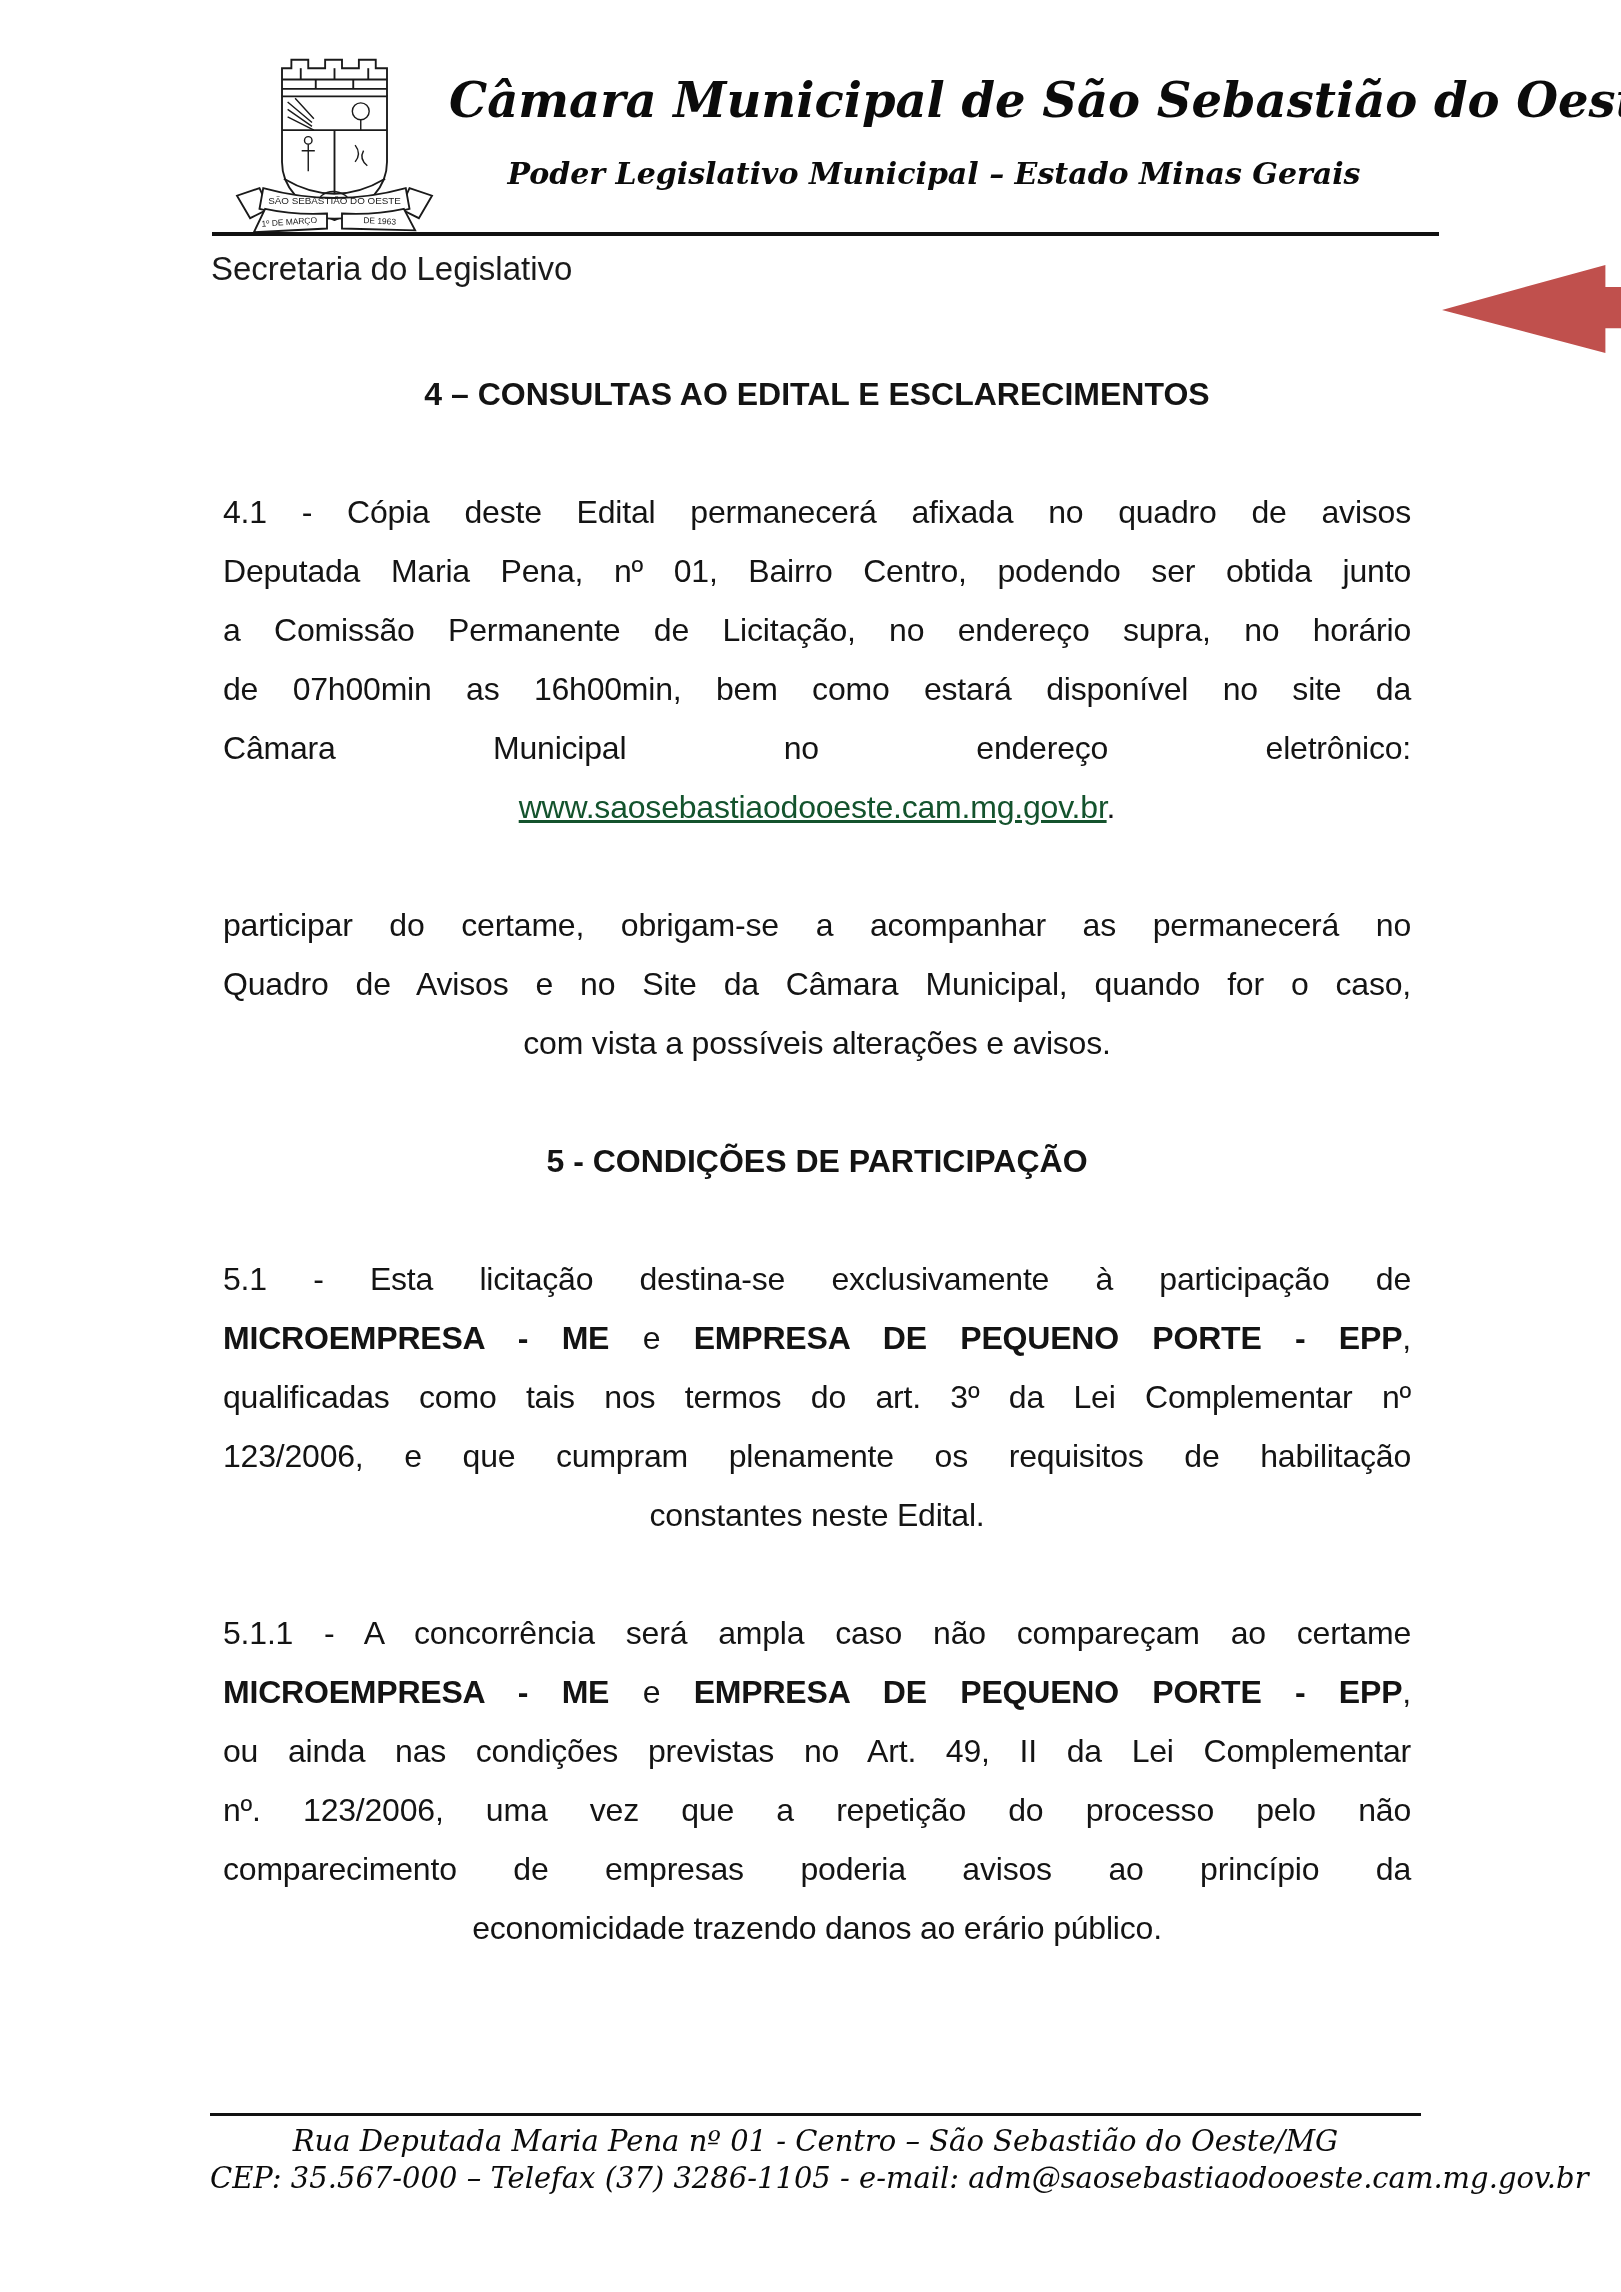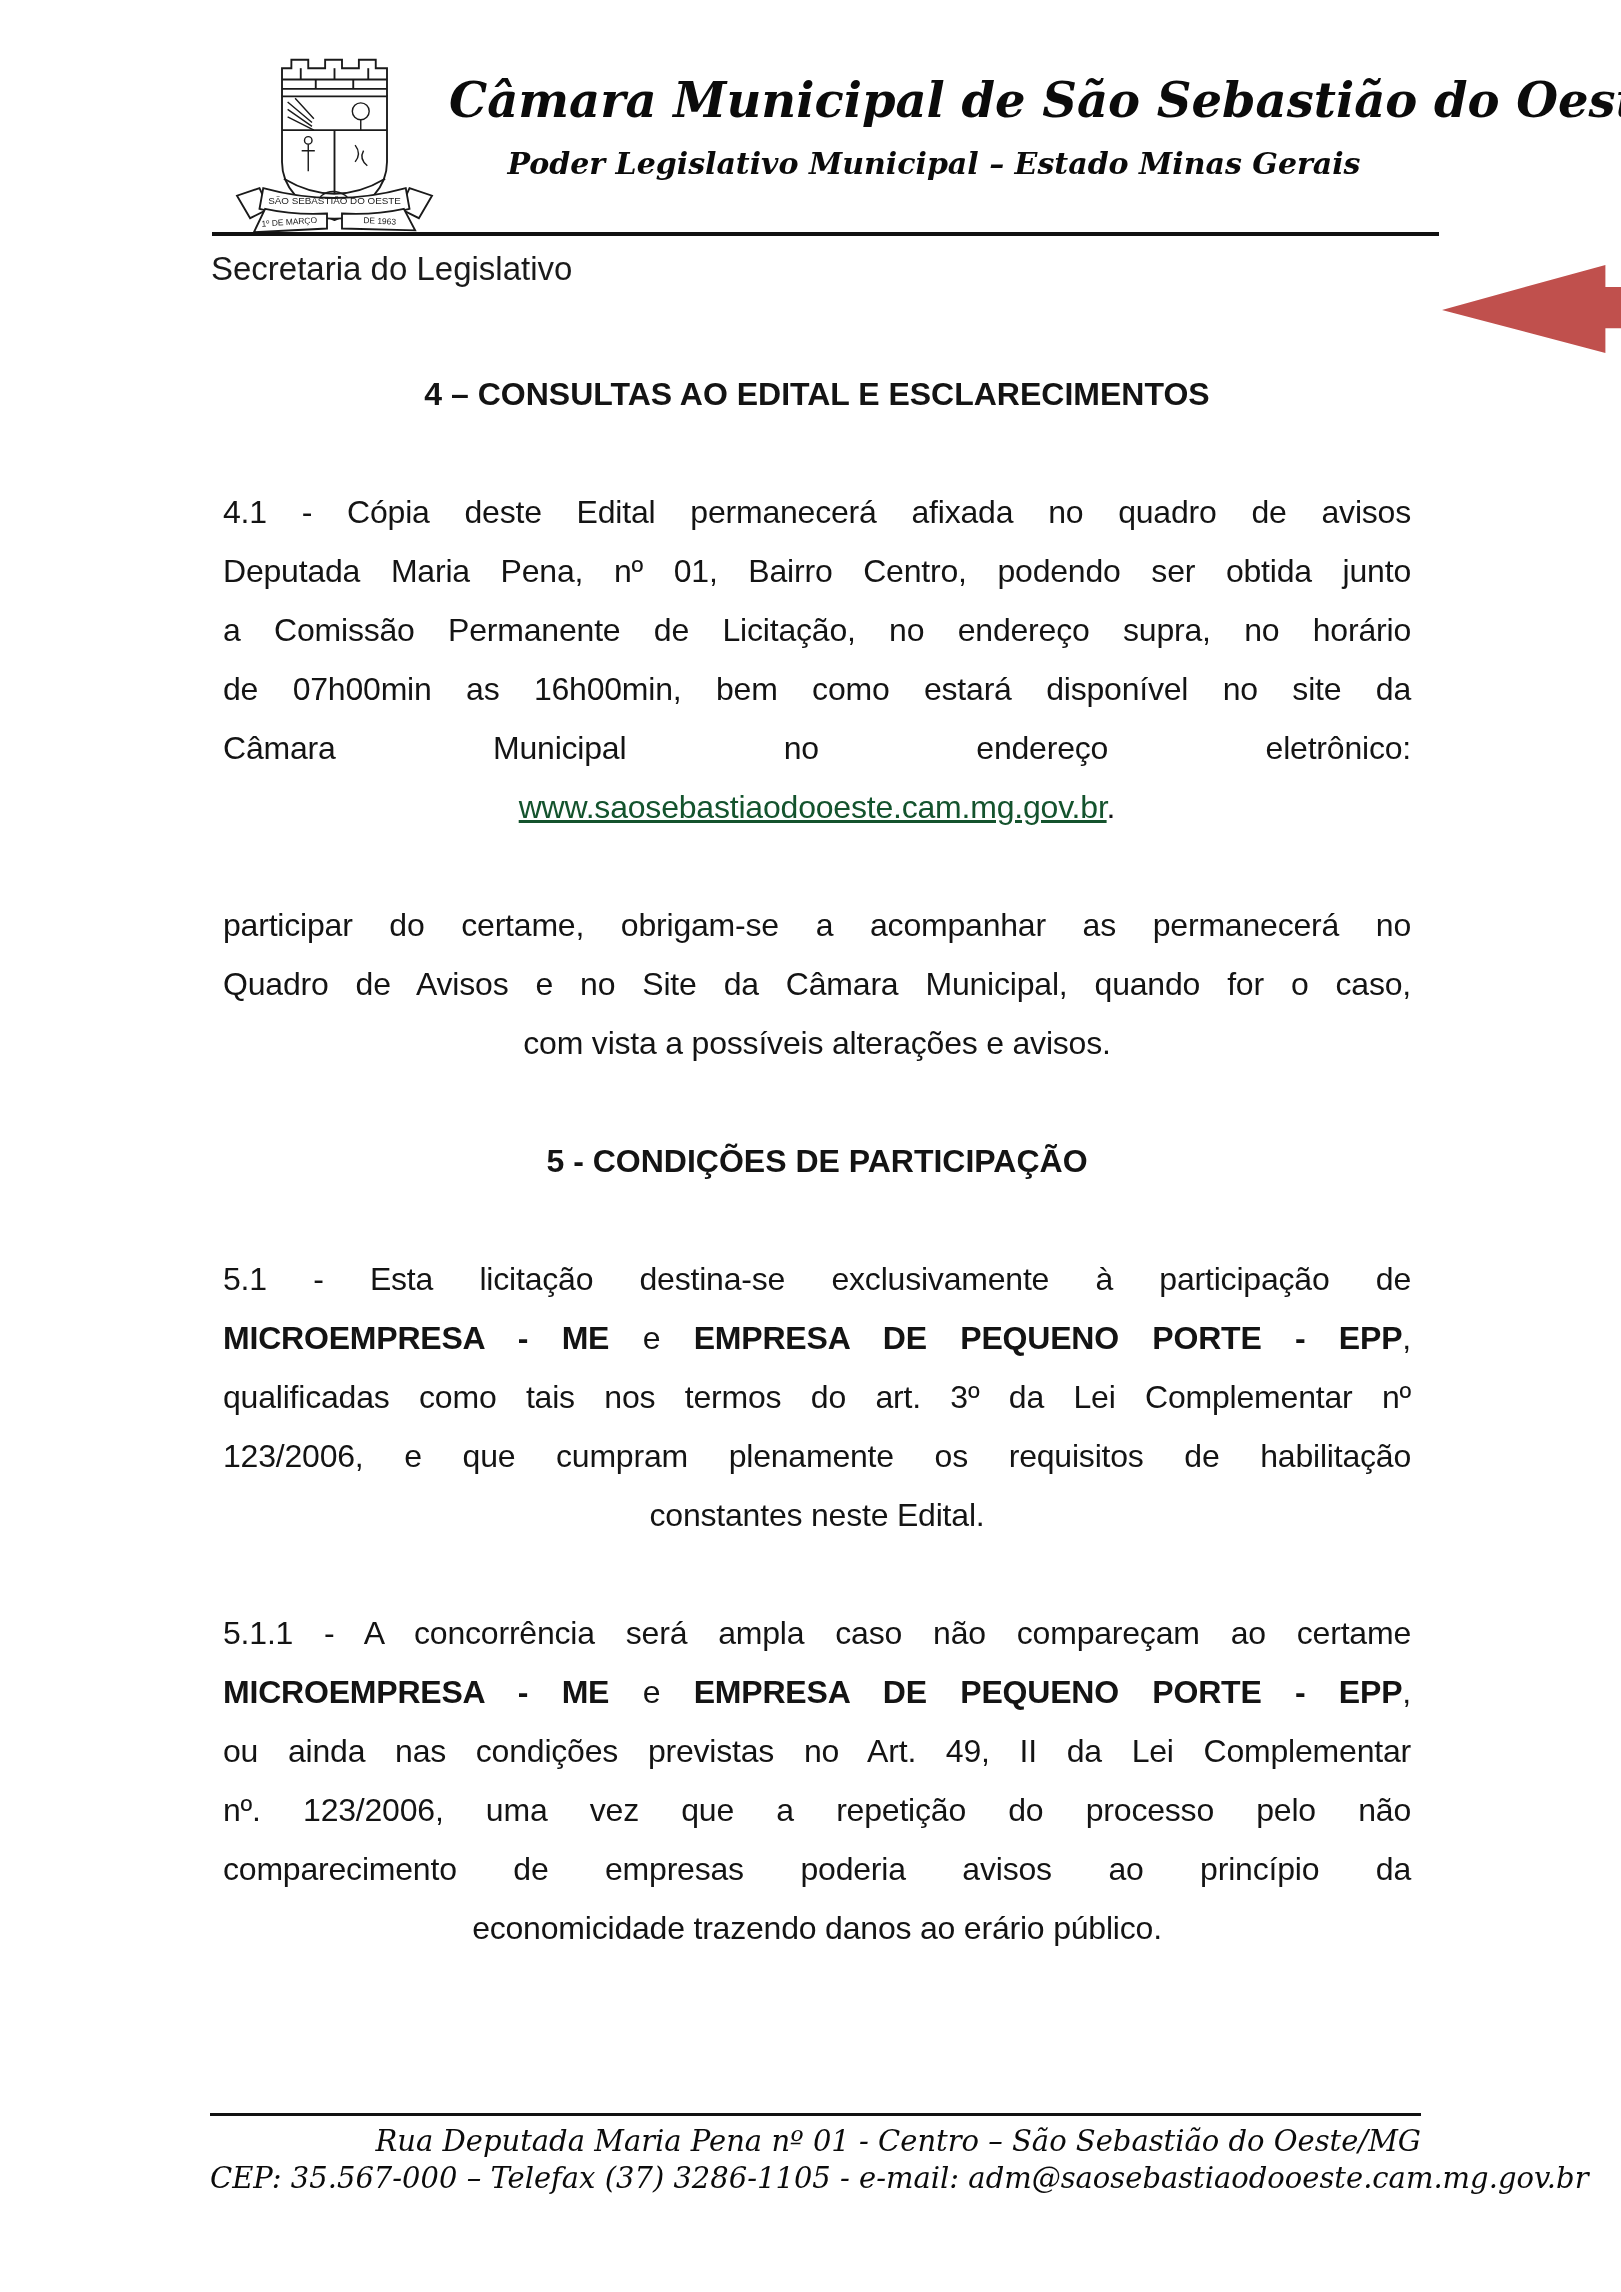--- a/index.html
+++ b/index.html
@@ -10,21 +10,21 @@
   
   .emblem{position:absolute;left:222px;top:47px;width:225px;height:198px;}
   .titles{position:absolute;left:449px;top:73px;width:970px;text-align:center;}
   .doc-title{
     font-family:"DejaVu Serif","Liberation Serif",serif;
     font-style:italic;font-weight:bold;font-size:48px;line-height:55px;color:#0b0b0b;
     white-space:nowrap;
   }
   .doc-subtitle{
     font-family:"DejaVu Serif","Liberation Serif",serif;
-    font-style:italic;font-weight:bold;font-size:30px;line-height:39px;margin-top:16px;color:#0b0b0b;
+    font-style:italic;font-weight:bold;font-size:30px;line-height:39px;margin-top:26px;color:#0b0b0b;
     white-space:nowrap;
   }
   .header-rule{position:absolute;left:212px;top:232px;width:1227px;height:3.9px;background:#111;}
   .secretaria{position:absolute;left:211px;top:247px;font-size:33px;line-height:43px;color:#1a1a1a;}
   
   .arrow{
     position:absolute;left:1442px;top:265px;width:127px;height:88px;background:#C0504D;
     clip-path:polygon(0 51%,36% 0,36% 25%,100% 25%,100% 72%,36% 72%,36% 100%);
     display:flex;align-items:center;justify-content:center;padding-left:28%;box-sizing:border-box;
     color:#fff;font-size:29px;
@@ -33,21 +33,21 @@
   .content{position:absolute;left:223px;top:365px;width:1188px;}
   .block{margin-bottom:59px;}
   .line{font-size:32px;line-height:59px;letter-spacing:-0.2px;white-space:normal;text-align:center;}
   .line.just{text-align:justify;text-align-last:justify;}
   .heading .line{font-weight:bold;letter-spacing:0;}
   .b{font-weight:bold;}
   a.doclink{color:#0000EE;text-decoration:underline;cursor:pointer;}
   
   .footer-rule{position:absolute;left:210px;top:2113px;width:1211px;height:2.9px;background:#111;}
   .footer-text{
-    position:absolute;left:210px;top:2123px;width:1211px;text-align:right;
+    position:absolute;left:210px;top:2123px;width:1211px;text-align:center;
     font-family:"DejaVu Serif","Liberation Serif",serif;font-style:italic;
     font-size:29px;line-height:37px;color:#0b0b0b;
   }
   .footer-text .fline{white-space:nowrap;}
 </style>
 </head>
 <body>
 
 <div class="page">
 

